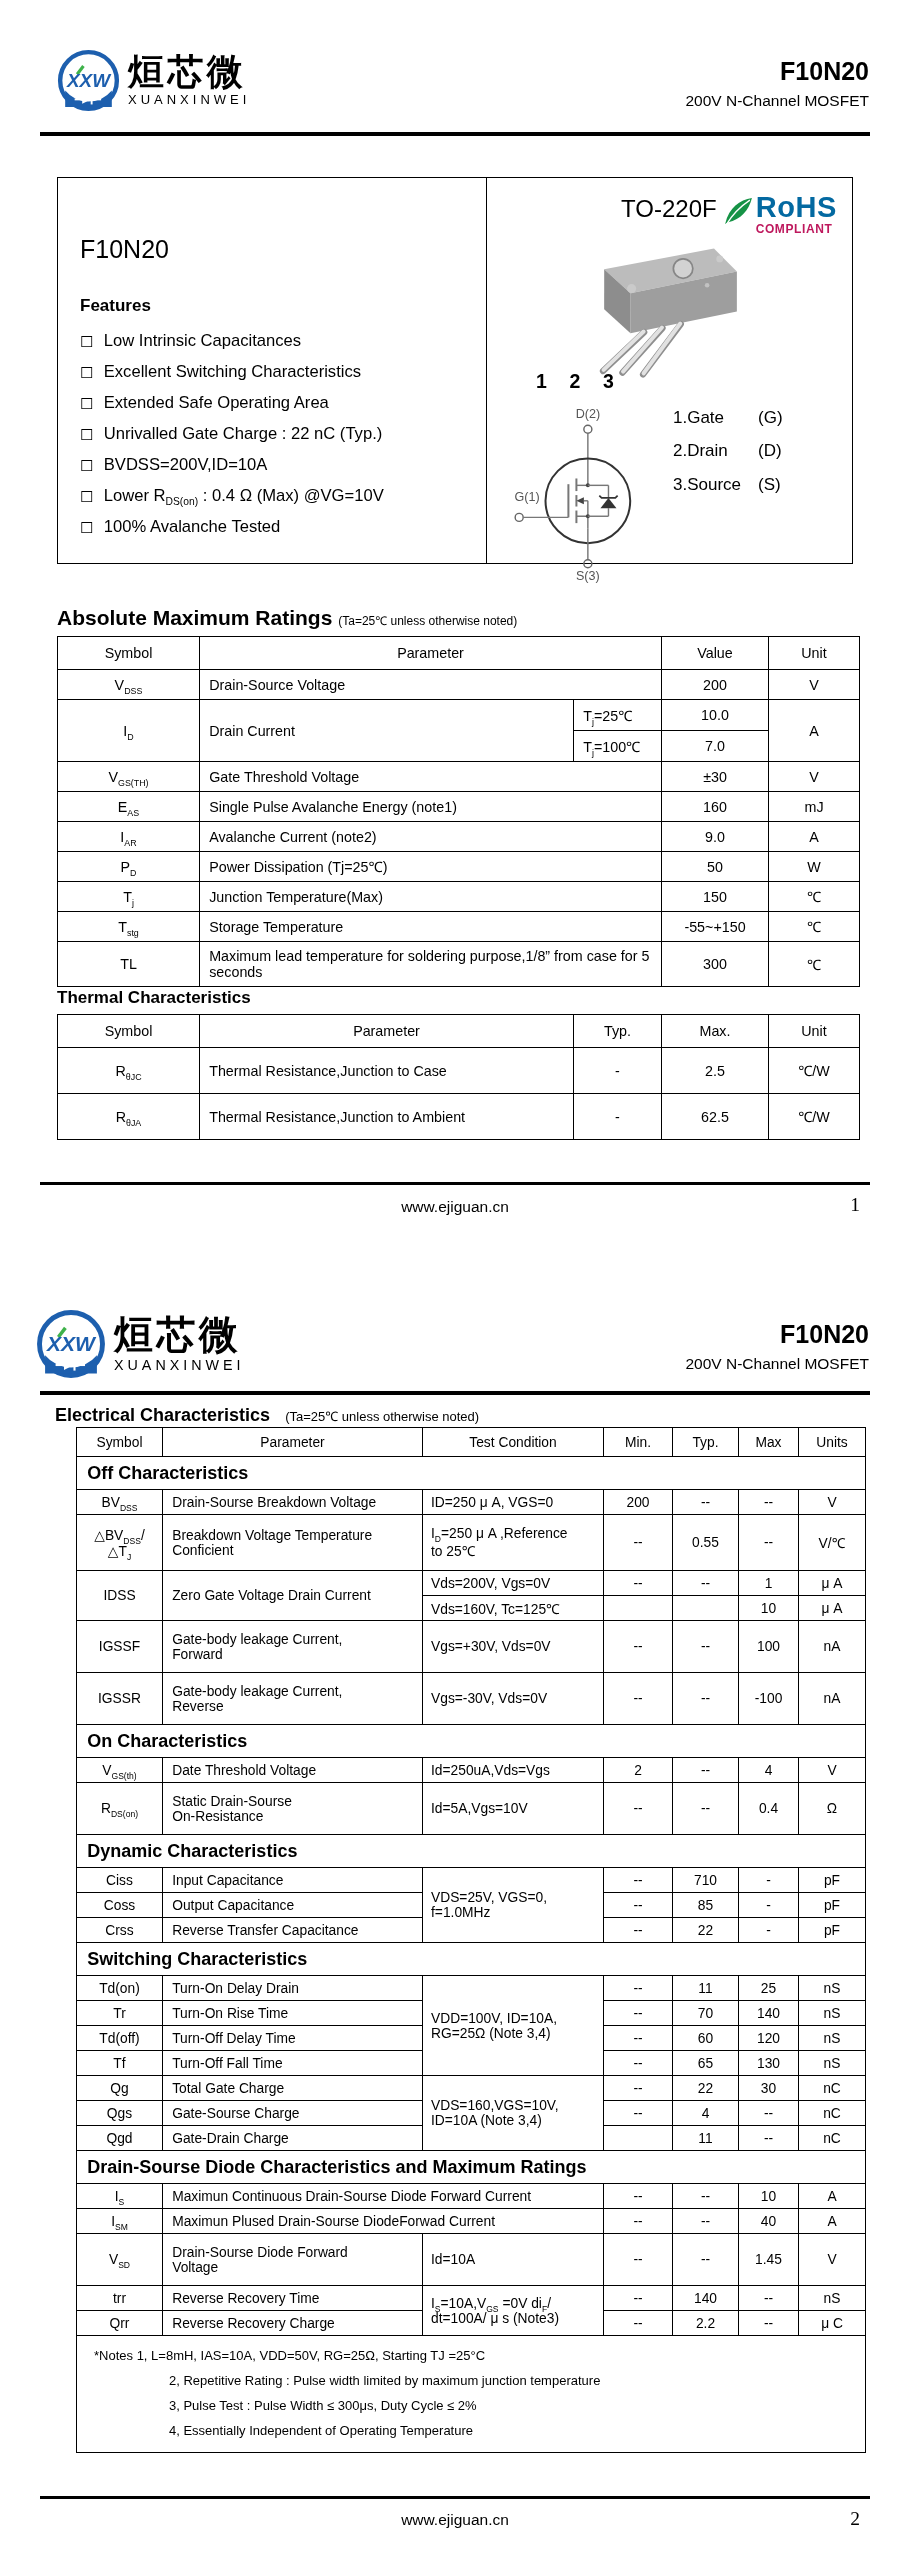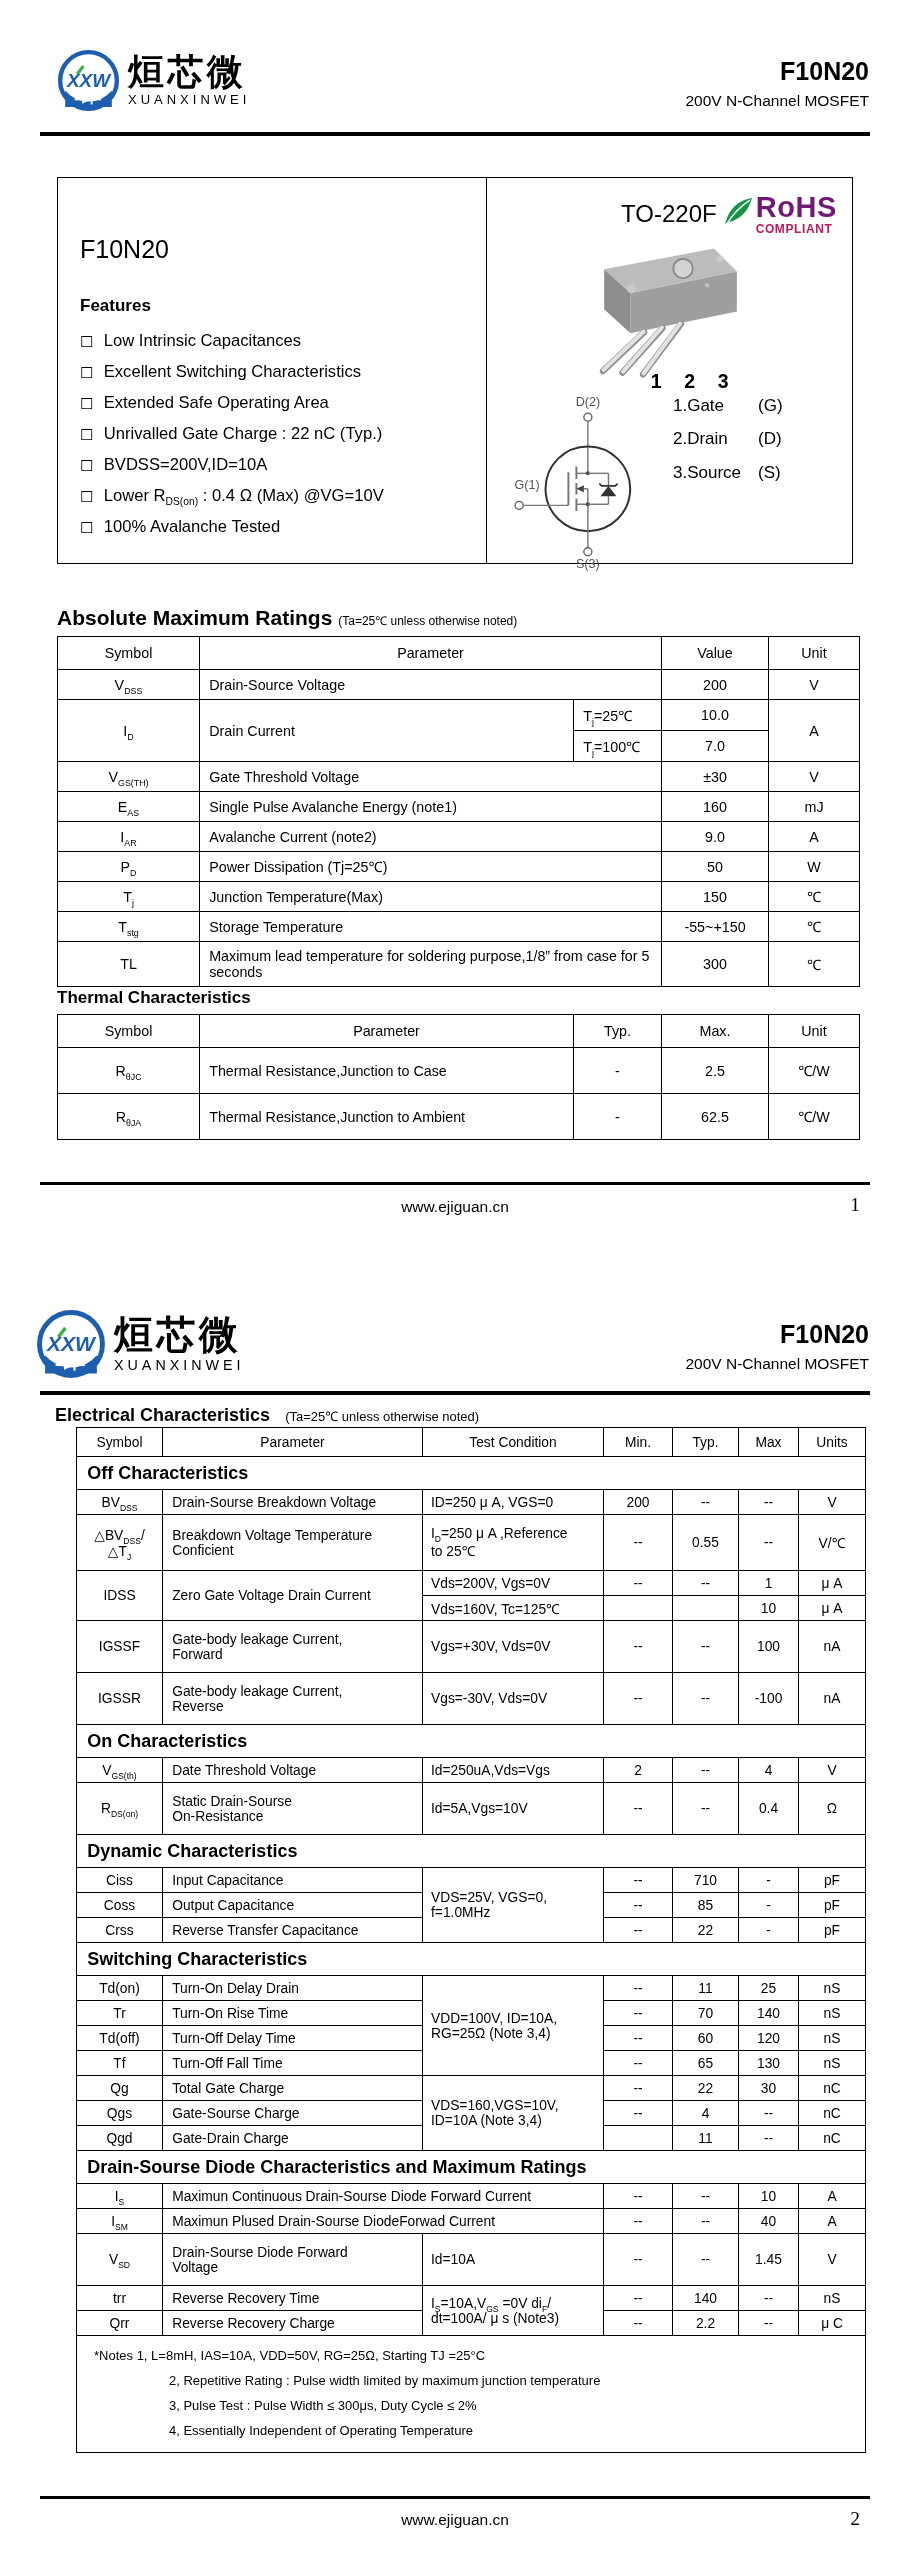--- a/index.html
+++ b/index.html
@@ -28,27 +28,27 @@
 
   
   .fbox{position:absolute;left:57px;top:177px;width:796px;height:387px;border:1.7px solid #000;box-sizing:border-box;display:flex;}
   .fb-left{width:429px;border-right:1.7px solid #000;box-sizing:border-box;padding-left:22px;}
   .fb-part{margin-top:57px;font-size:25px;}
   .fb-title{margin-top:32px;font-size:17px;font-weight:bold;}
   ul.features{list-style:none;margin:15px 0 0 0;padding:0;}
   .features li{display:flex;align-items:flex-start;gap:10.3px;font-size:16.6px;margin-top:11.5px;line-height:19.5px;}
   .cb{font-size:15px;position:relative;top:0.6px;}
   .fb-right{flex:1;position:relative;}
-  .pkg-row{display:flex;justify-content:flex-end;align-items:center;gap:5.7px;margin:17px 15px 0 0;}
+  .pkg-row{display:flex;justify-content:flex-end;align-items:flex-start;gap:5.7px;margin:17px 15px 0 0;}
   .pkg-name{font-size:24px;margin-bottom:3.4px;}
   .rohs{display:flex;align-items:flex-start;gap:2.3px;}
   .rohs-t1{font-size:29px;font-weight:800;line-height:0.85;letter-spacing:0.6px;}
   .rohs-t2{font-size:12px;font-weight:700;letter-spacing:0.6px;margin-top:2.3px;}
   .pkg-img{display:block;margin:0 0 0 48px;}
-  .pin-nums{margin:-9.2px 0 4px 49px;font-size:19.5px;font-weight:bold;letter-spacing:8.6px;text-align:center;}
+  .pin-nums{margin:-9.2px 0 16px 49px;font-size:19.5px;font-weight:bold;letter-spacing:8.6px;}
   .sym-row{display:flex;margin:-3.4px 0 0 15px;gap:5px;}
   .slbl{font-size:22px;fill:#555;font-family:"Liberation Sans",sans-serif;}
   .legend{font-size:17px;margin-top:-11.5px;}
   .leg-row{display:flex;margin-top:13.8px;}
   .leg-name{width:85px;}
 
   
   .dtable{border-collapse:collapse;position:absolute;background:#fff;table-layout:fixed;}
   .dtable td,.dtable th{border:1.1px solid #000;padding:2.3px 6.9px;font-size:14.3px;box-sizing:border-box;overflow:hidden;}
   .dtable th{font-weight:normal;text-align:center;}
@@ -160,21 +160,21 @@
     </div>
     <div class="fb-right">
       <div class="pkg-row">
         <span class="pkg-name">TO-220F</span>
         <div class="rohs">
           <svg width="31" height="33" viewBox="0 0 60 64">
             <path d="M6 56 C14 24 34 10 58 6 C52 30 36 48 12 53 Z" fill="#169346"></path>
             <path d="M8 58 C20 38 36 22 54 10" stroke="#fff" stroke-width="2.5" fill="none"></path>
           </svg>
           <div>
-            <div class="rohs-t1" style="color:#701a75">RoHS</div>
+            <div class="rohs-t1" style="color:#0369a1">RoHS</div>
             <div class="rohs-t2" style="color:#be185d">COMPLIANT</div>
           </div>
         </div>
       </div>
 
       <svg class="pkg-img" width="247" height="143" viewBox="0 0 430 250">
         <polygon points="120,58 312,22 352,62 166,100" fill="#bcbcbc"></polygon>
         <polygon points="166,100 352,62 352,132 166,170" fill="#9e9e9e"></polygon>
         <polygon points="120,58 166,100 166,170 120,128" fill="#8d8d8d"></polygon>
         <circle cx="258" cy="57" r="17" fill="#d2d2d2" stroke="#868686" stroke-width="3"></circle>

